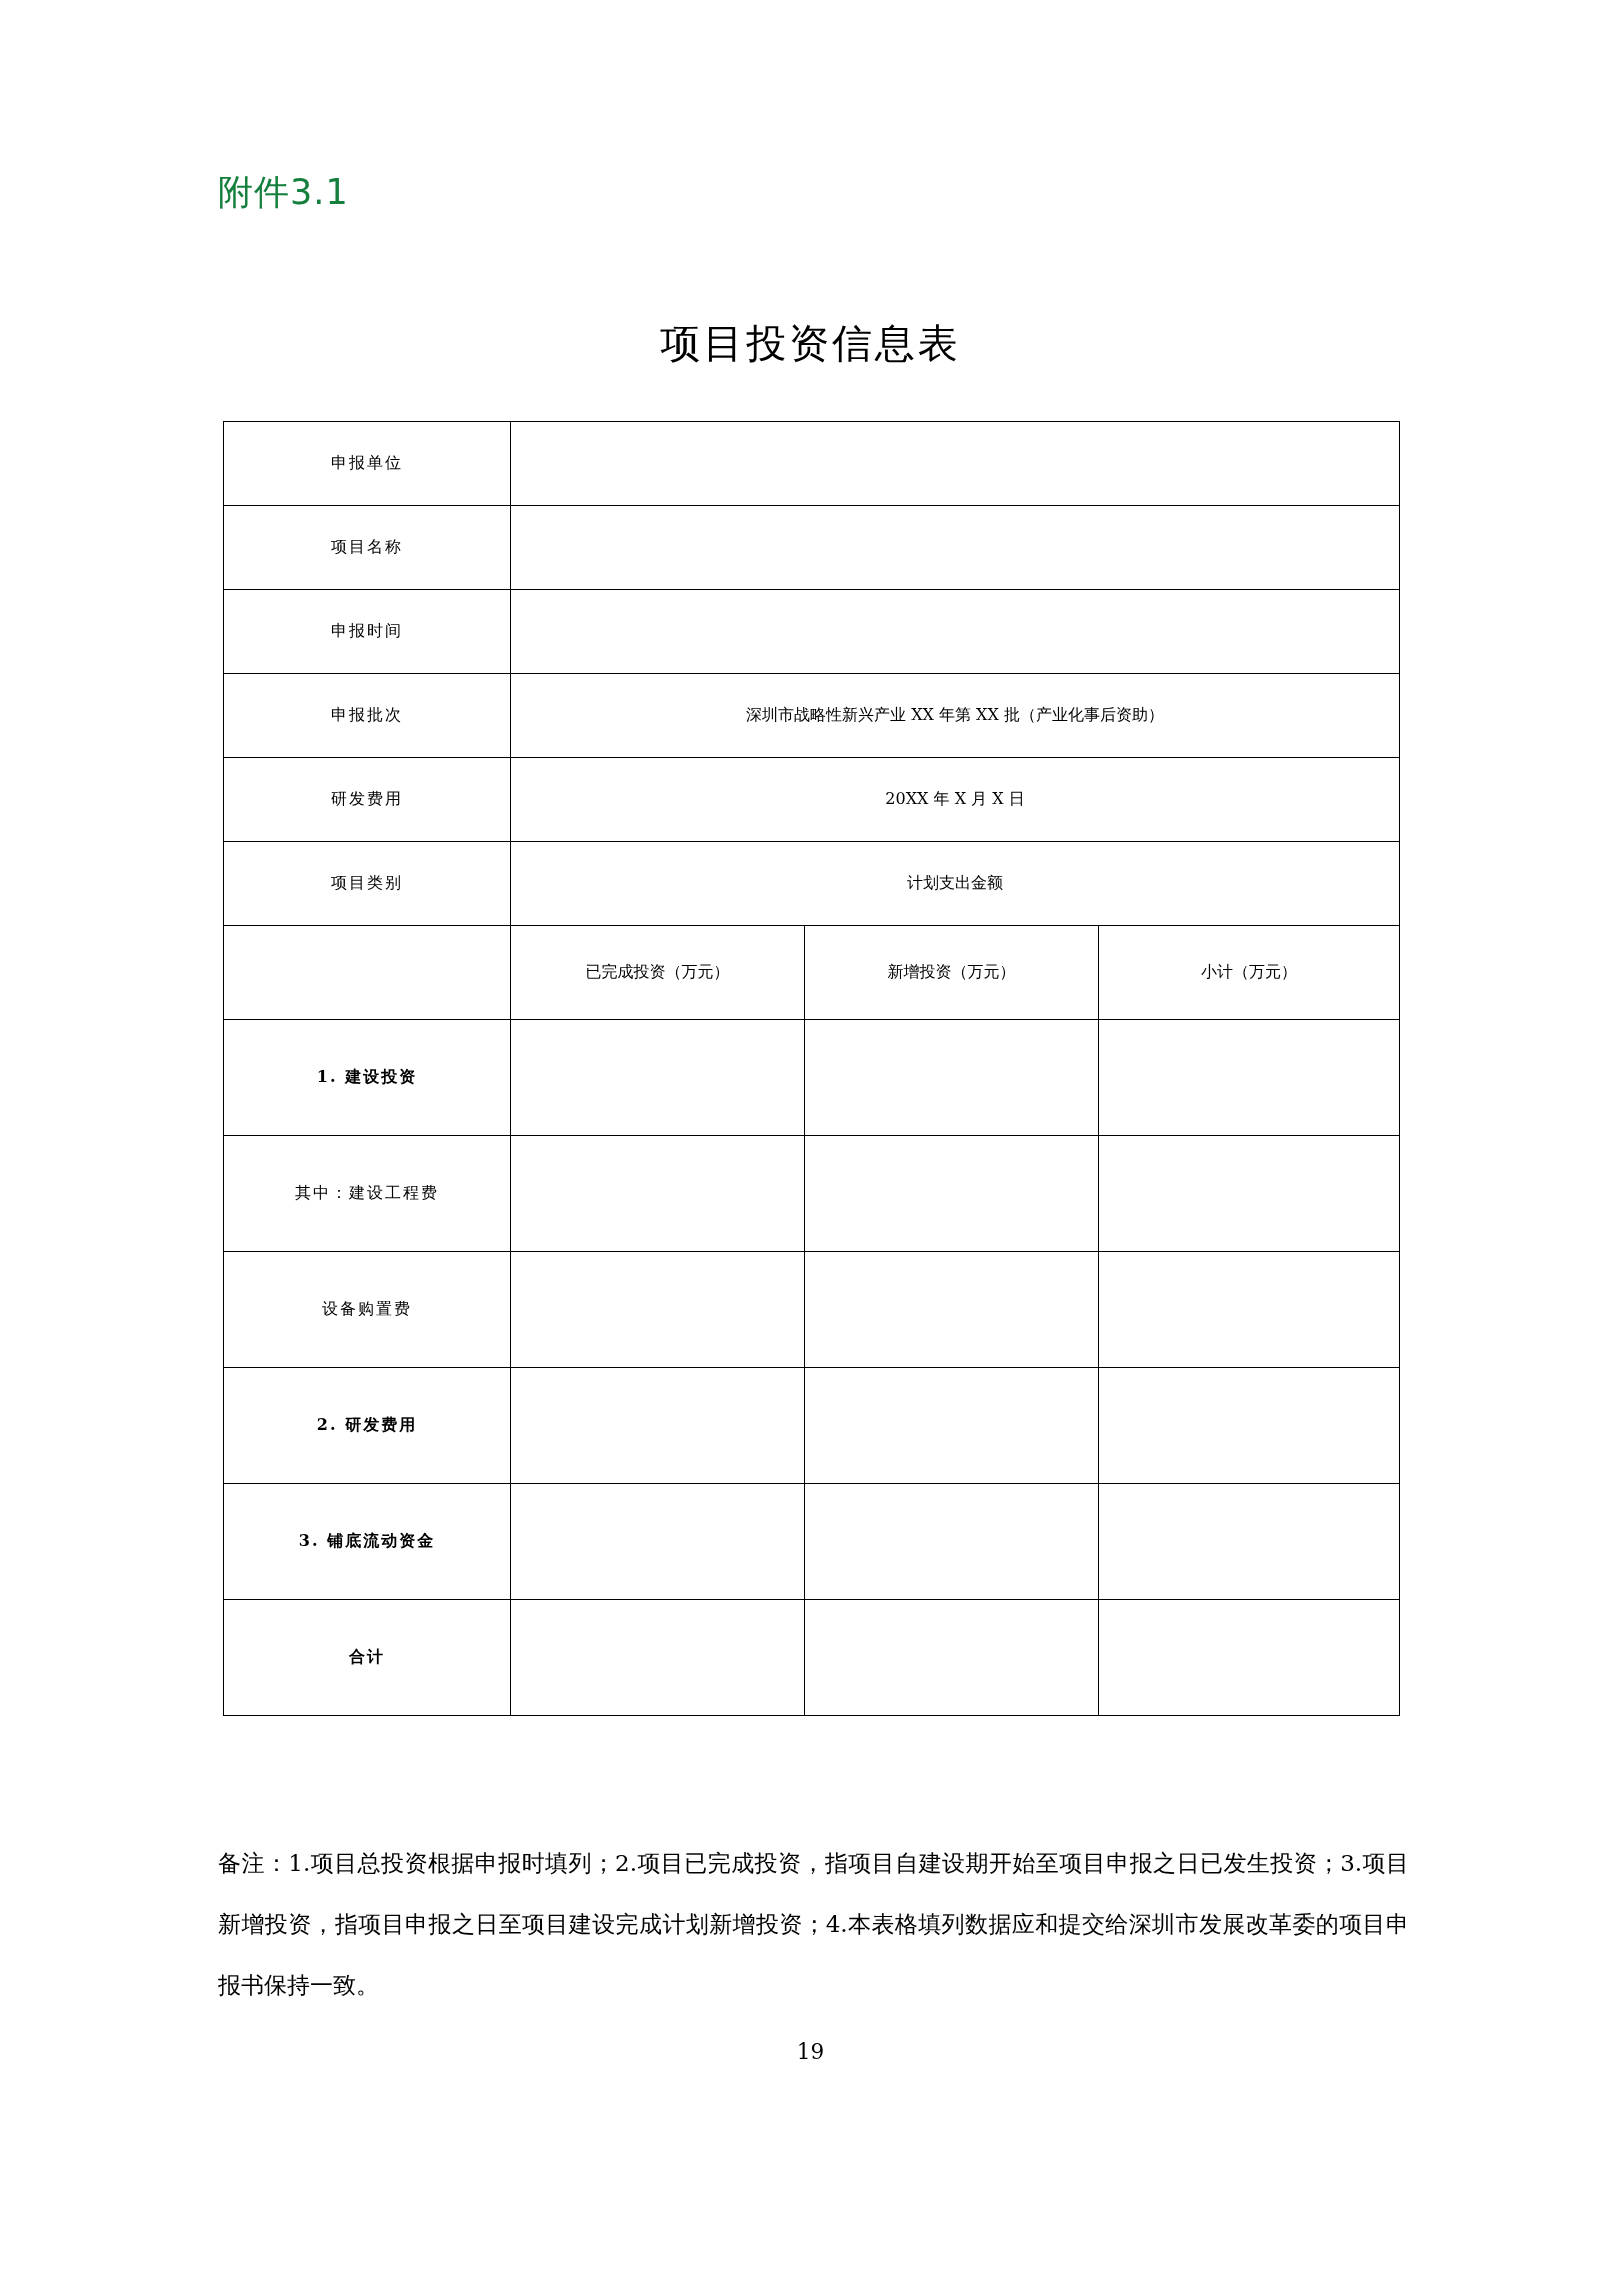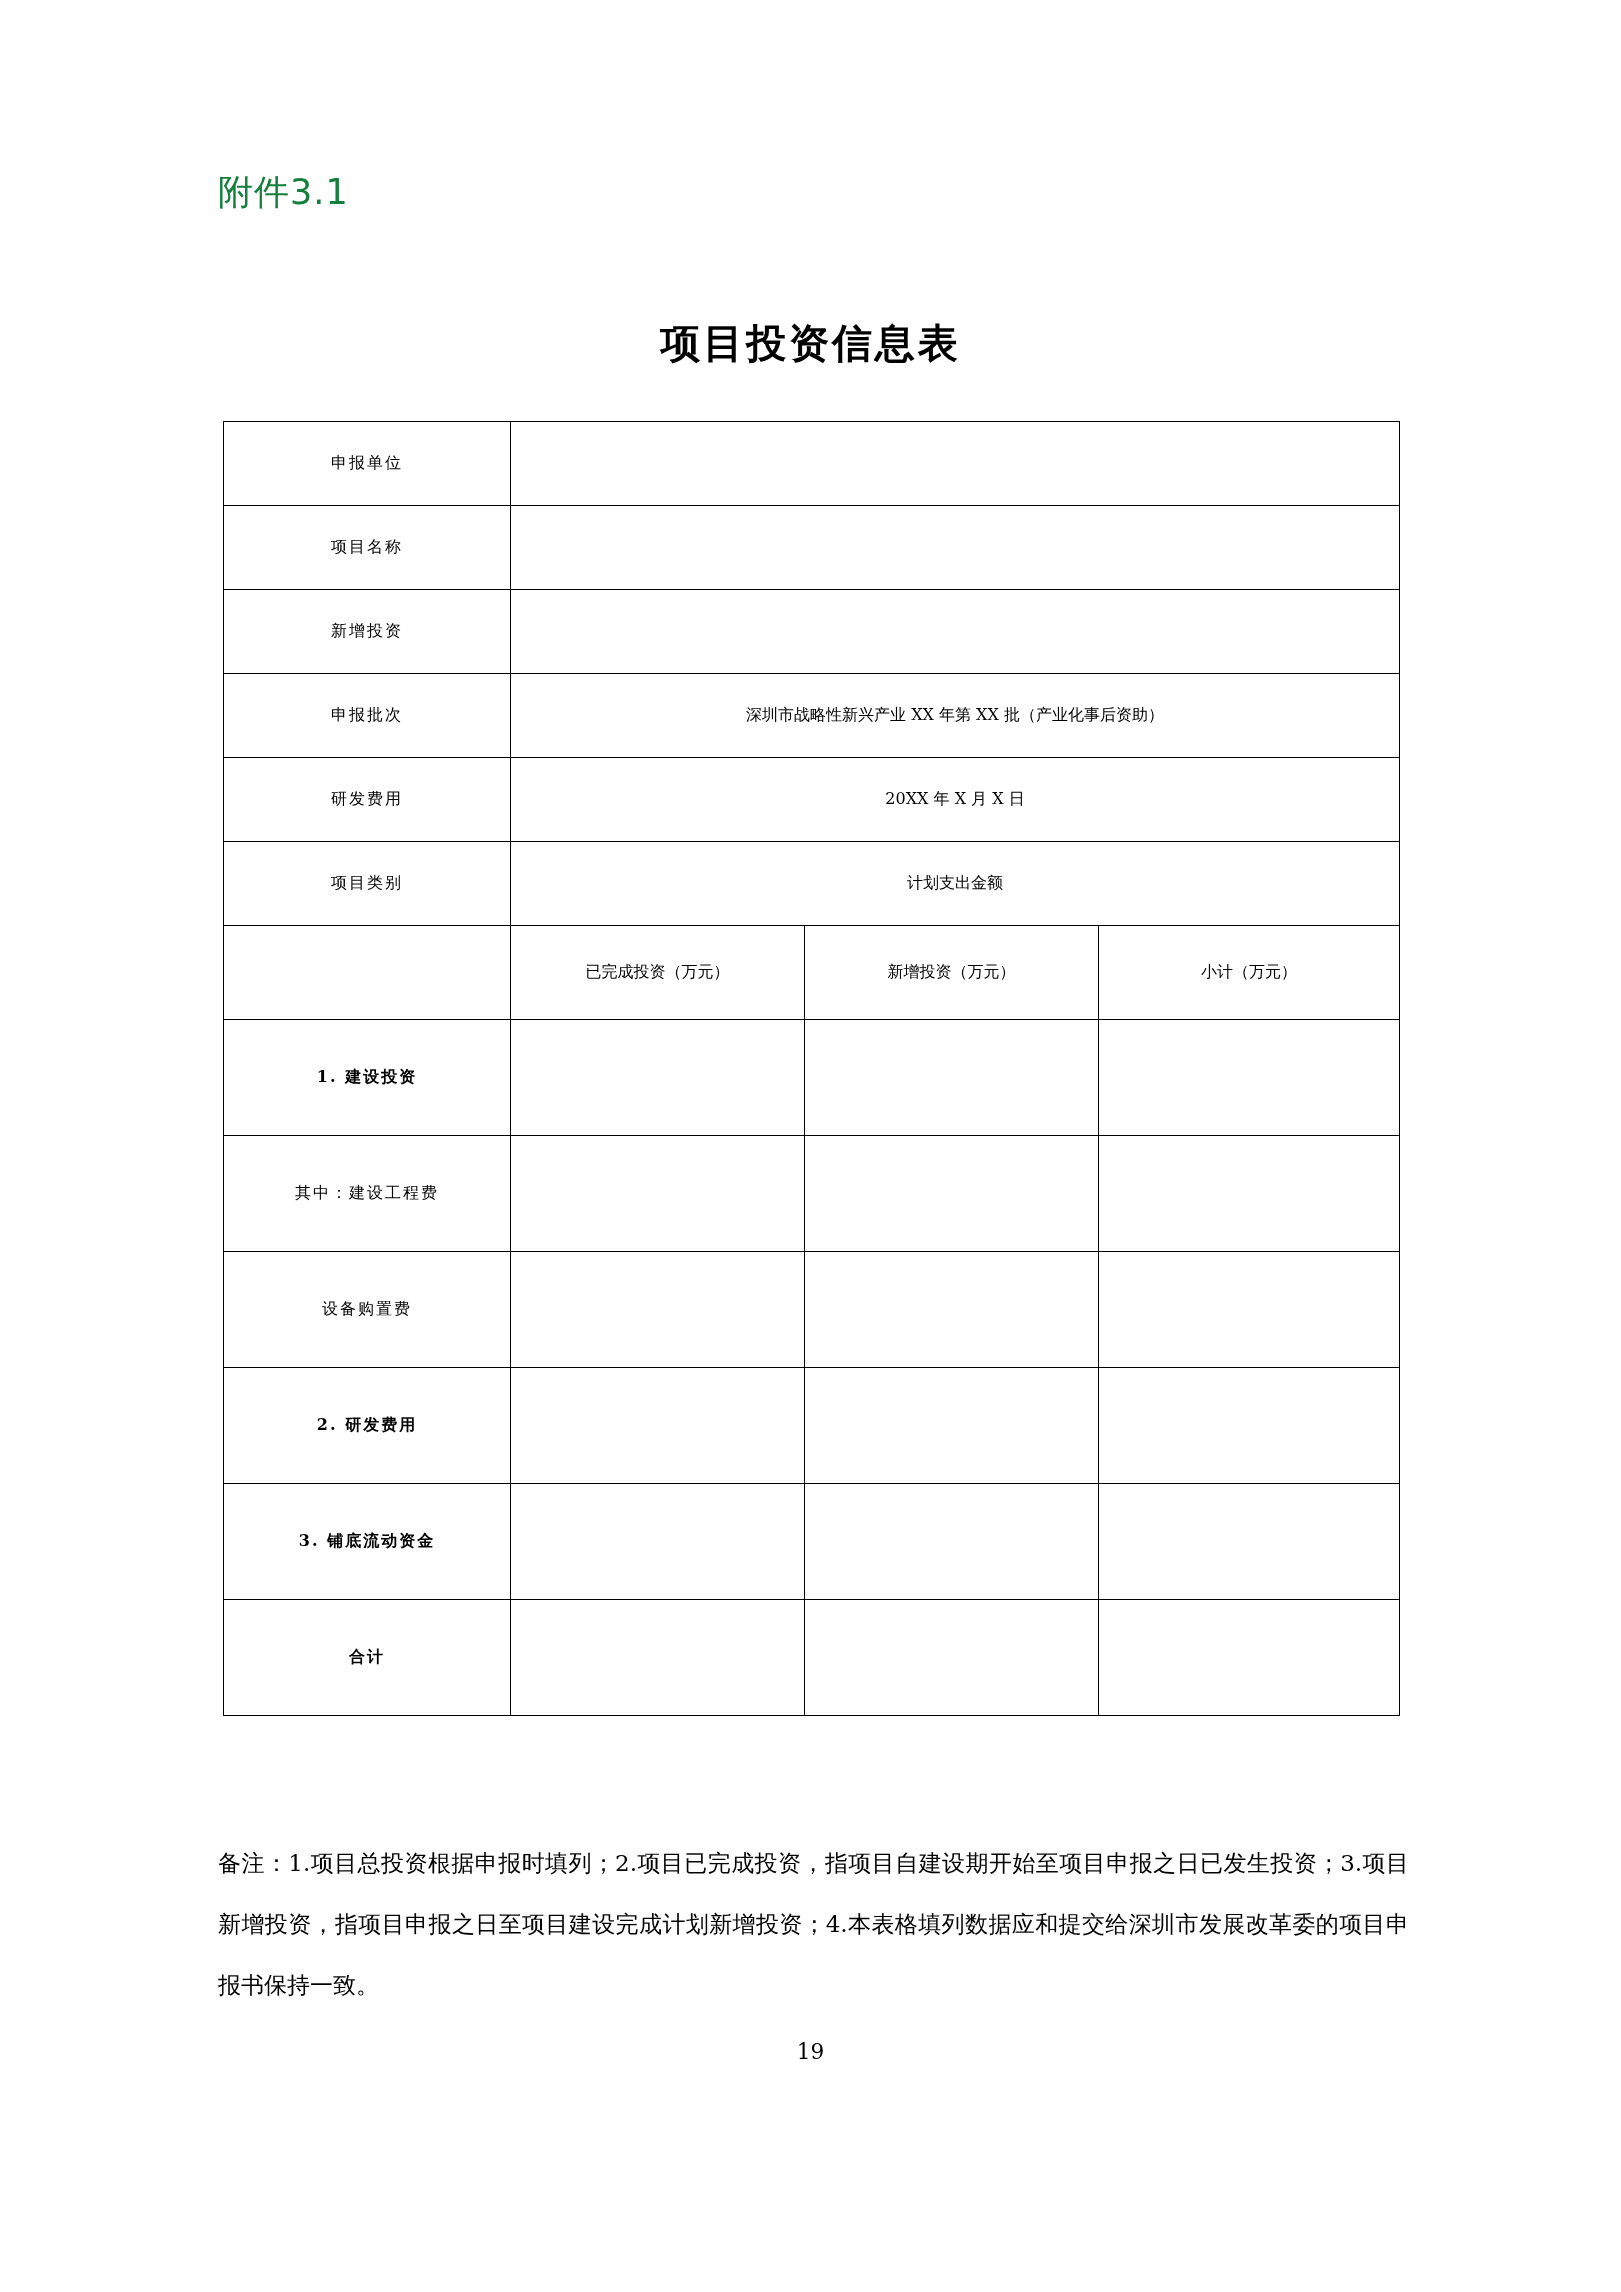--- a/index.html
+++ b/index.html
@@ -31,21 +31,21 @@
     letter-spacing: 1px;
     color: #15803d;
   }
   .doc-title {
     position: absolute;
     left: 0;
     right: 0;
     top: 316px;
     text-align: center;
     font-family: "DejaVu Serif", serif;
-    font-weight: bold;
+    font-weight: normal;
     font-size: 40px;
     letter-spacing: 2.9px;
   }
   table.info-table {
     position: absolute;
     left: 223px;
     top: 421px;
     width: 1176px;
     border-collapse: collapse;
     table-layout: fixed;
@@ -113,21 +113,21 @@
     <tbody>
       <tr class="r-label">
         <td class="label-cell">申报单位</td>
         <td colspan="3" class="value-cell"></td>
       </tr>
       <tr class="r-label">
         <td class="label-cell">项目名称</td>
         <td colspan="3" class="value-cell"></td>
       </tr>
       <tr class="r-label">
-        <td class="label-cell">新增投资</td>
+        <td class="label-cell">申报时间</td>
         <td colspan="3" class="value-cell"></td>
       </tr>
       <tr class="r-label">
         <td class="label-cell">申报批次</td>
         <td colspan="3" class="value-cell">深圳市战略性新兴产业 XX 年第 XX 批（产业化事后资助）</td>
       </tr>
       <tr class="r-label">
         <td class="label-cell">研发费用</td>
         <td colspan="3" class="value-cell">20XX 年 X 月 X 日</td>
       </tr>

